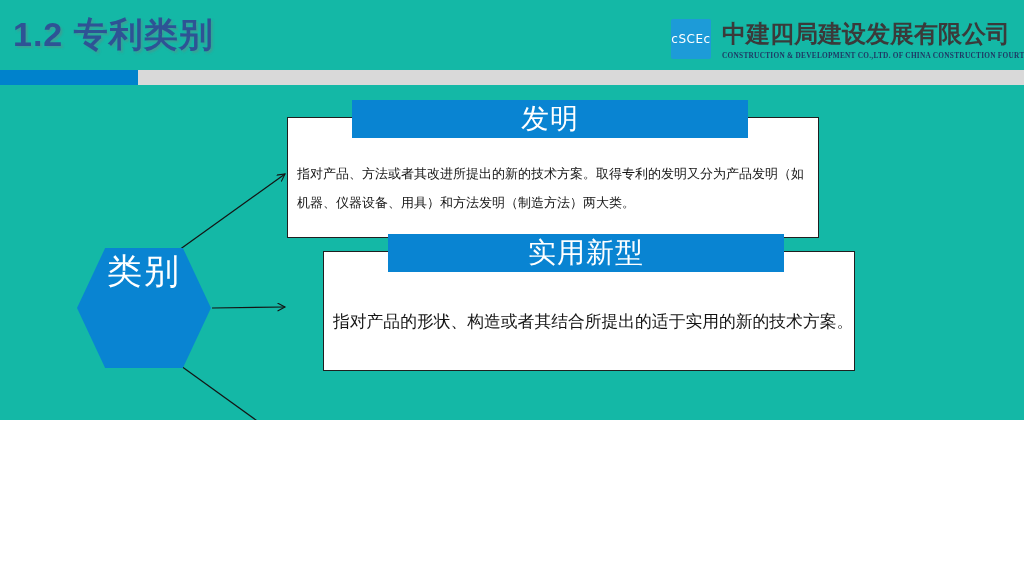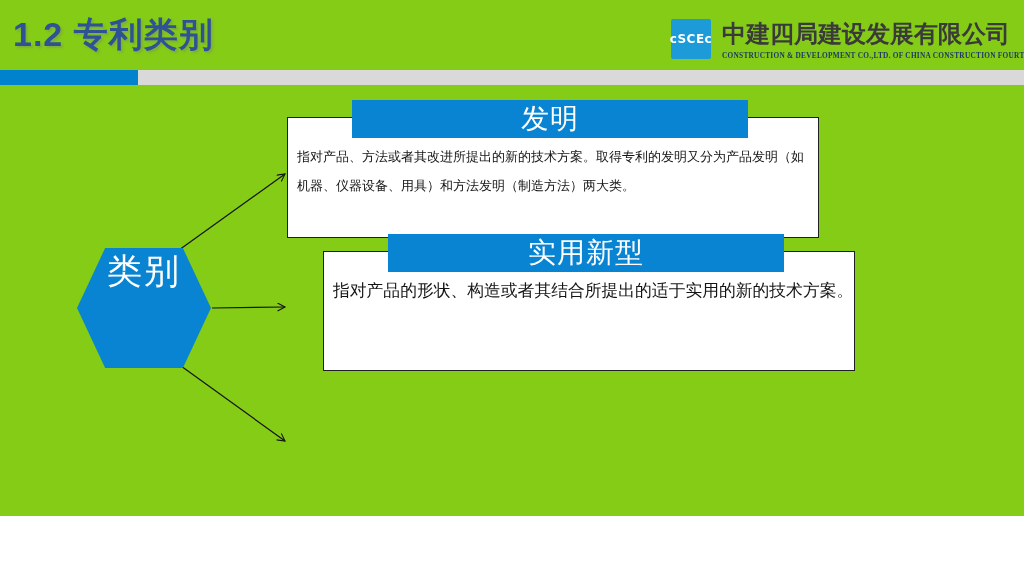--- a/index.html
+++ b/index.html
@@ -10,22 +10,22 @@
     --logo-blue: #1D9BD8;
     --logo-en-blue: #1F3864;
     --ink: #141414;
   }
   * { margin: 0; padding: 0; box-sizing: border-box; }
   html, body { background: #fff; }
   body { font-family: "Liberation Sans", "DejaVu Sans", sans-serif; }
   .slide {
     position: relative;
     width: 1024px;
-    height: 516px;
-    background: #84cc16;
+    height: 420px;
+    background: #14b8a6;
     overflow: hidden;
   }
 
   
   .title {
     position: absolute;
     left: 13px;
     top: 12px;
     font-size: 34px;
     font-weight: bold;
@@ -42,21 +42,21 @@
     align-items: flex-start;
     gap: 11px;
   }
   .logo-mark {
     width: 40px;
     height: 40px;
     background: var(--logo-blue);
     border-radius: 2px;
     color: #ffffff;
     font-family: "DejaVu Sans", sans-serif;
-    font-weight: bold;
+    font-weight: normal;
     font-size: 12px;
     letter-spacing: 0.5px;
     display: flex;
     align-items: center;
     justify-content: center;
   }
   .logo-text { padding-top: 1px; }
   .logo-cn {
     font-family: "Liberation Serif", "DejaVu Serif", serif;
     font-weight: bold;
@@ -111,21 +111,21 @@
     letter-spacing: 2px;
   }
   .node {
     position: absolute;
     left: 287px;
     width: 532px;
     height: 121px;
     border: 1.5px solid #1f1f1f;
     background: #ffffff;
     display: flex;
-    align-items: flex-start;
+    align-items: center;
   }
   .node1 { top: 117px; }
   .node2 { top: 251px; height: 120px; margin-left: 36px; }
   .node3 { top: 417px; height: 120px; }
   .node-banner {
     position: absolute;
     left: 64px;
     top: -18px;
     width: 396px;
     height: 38px;

